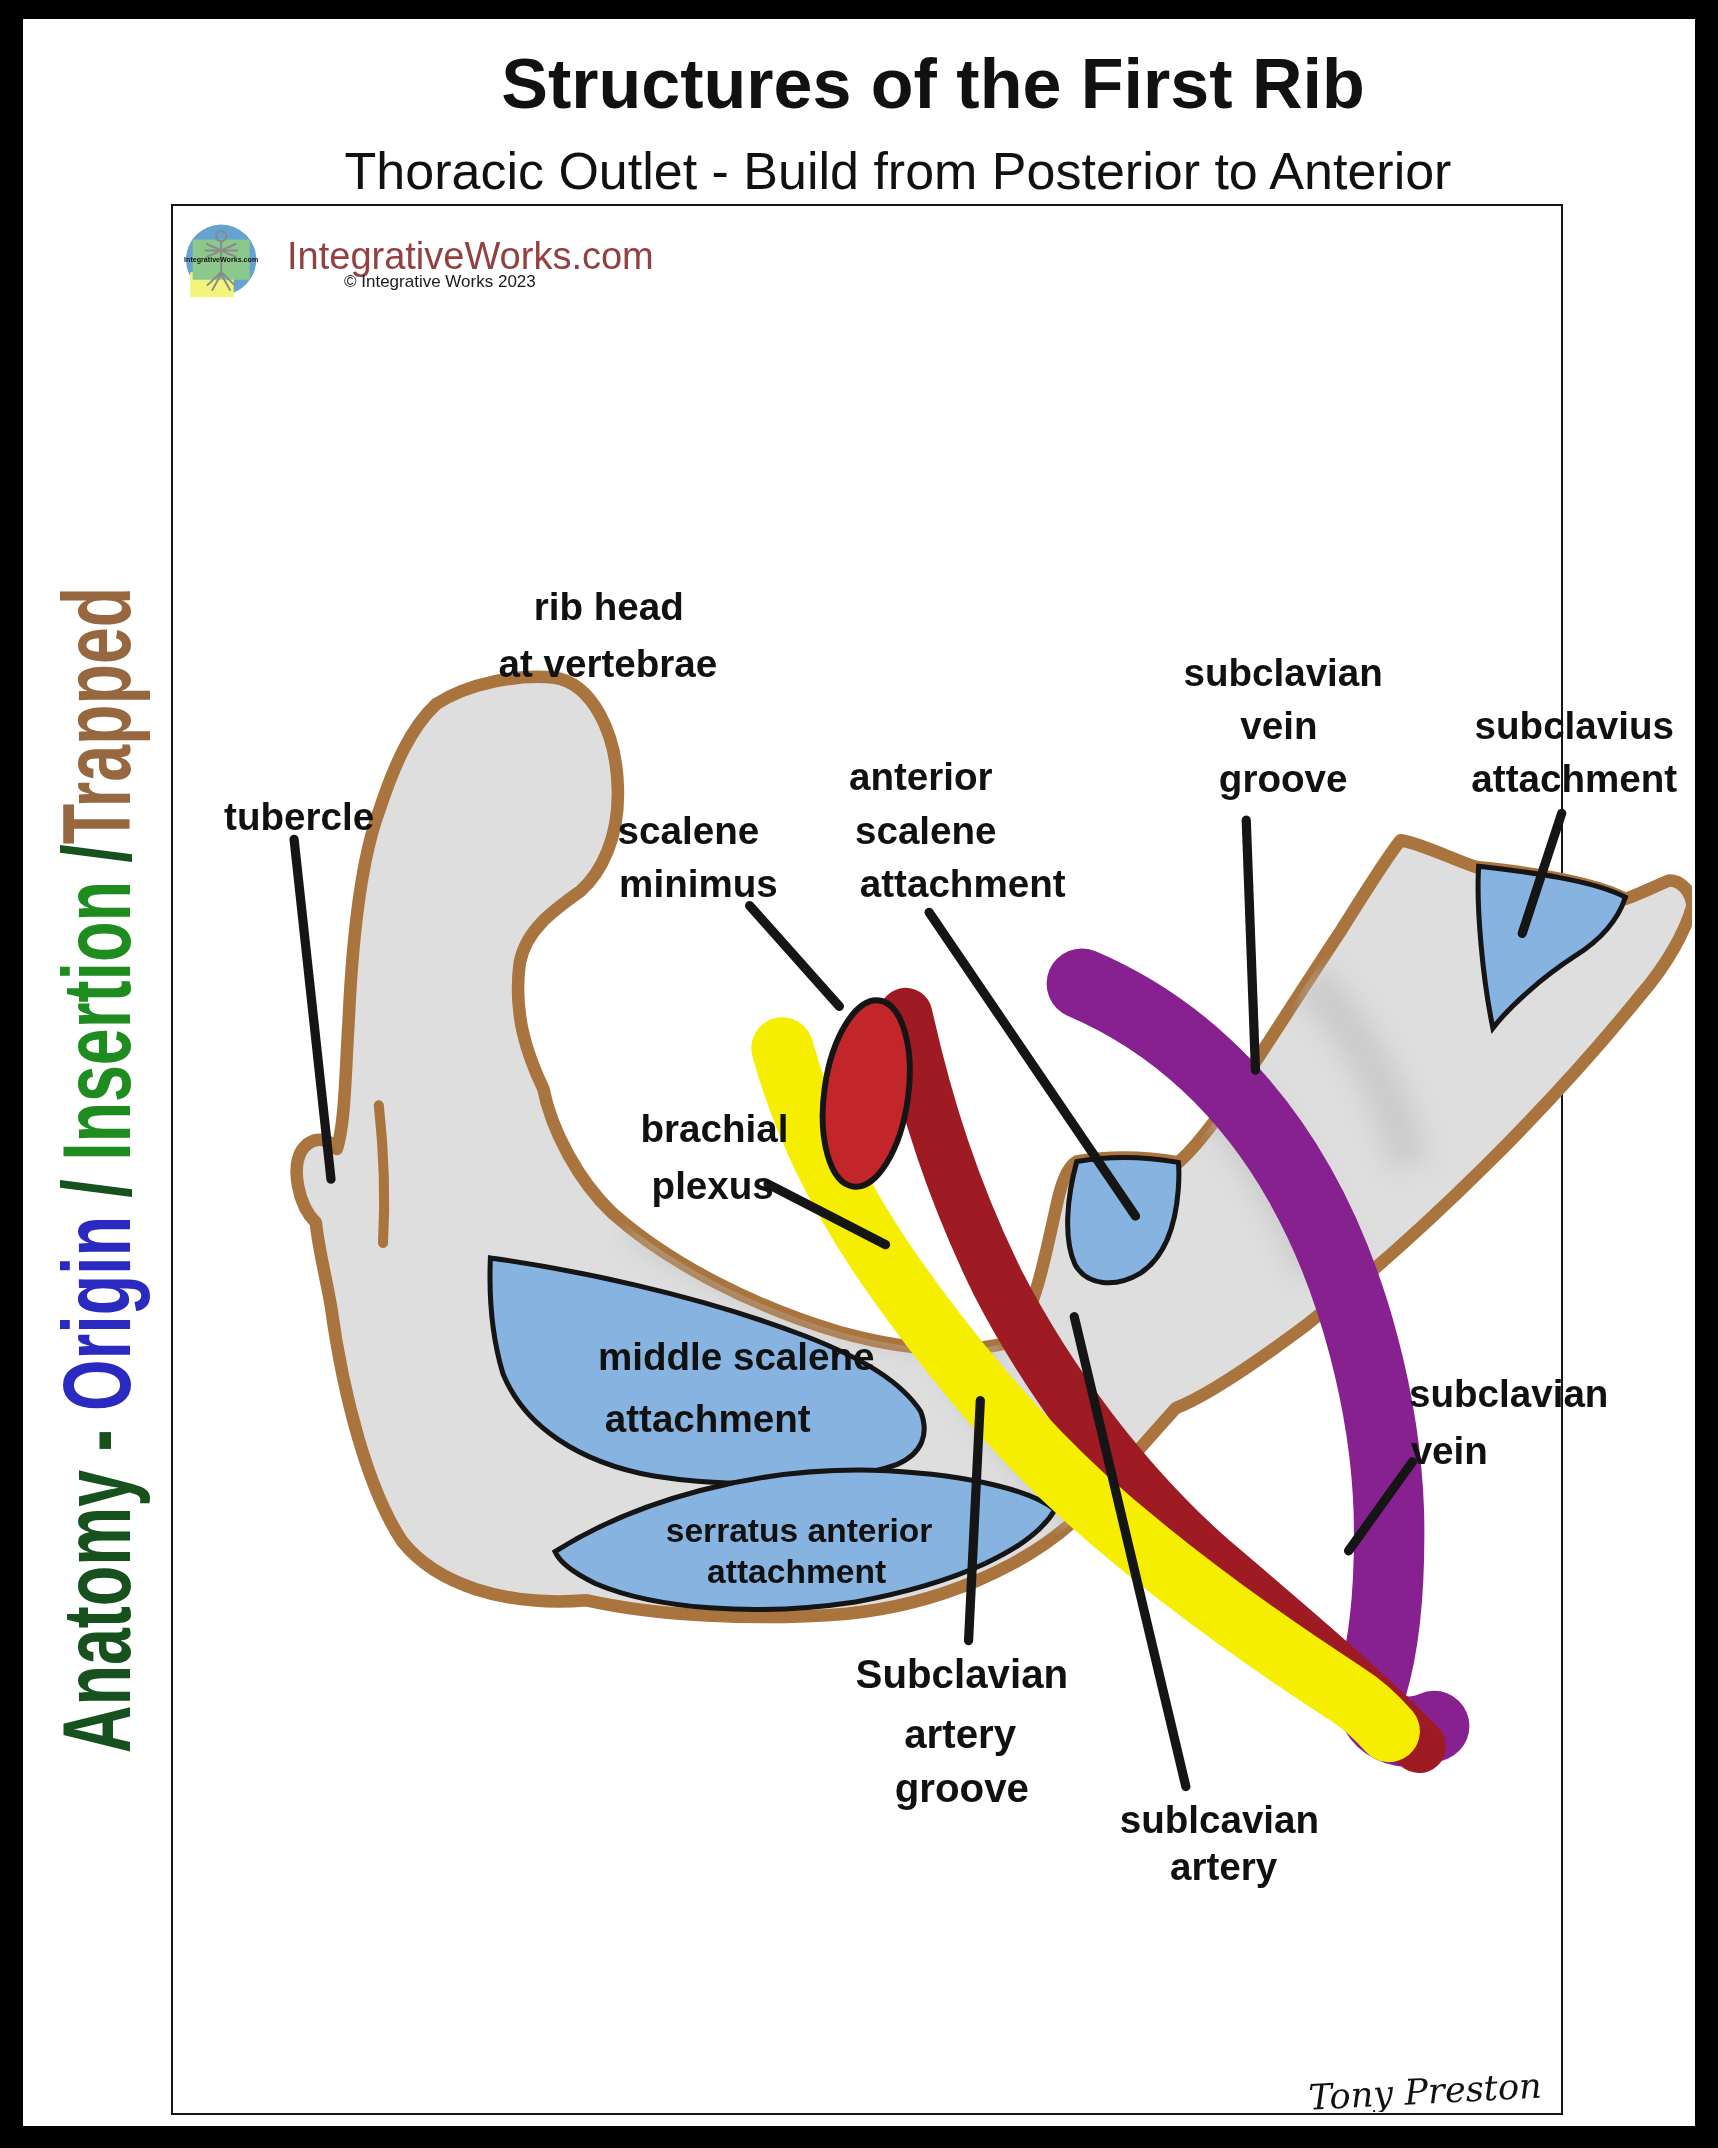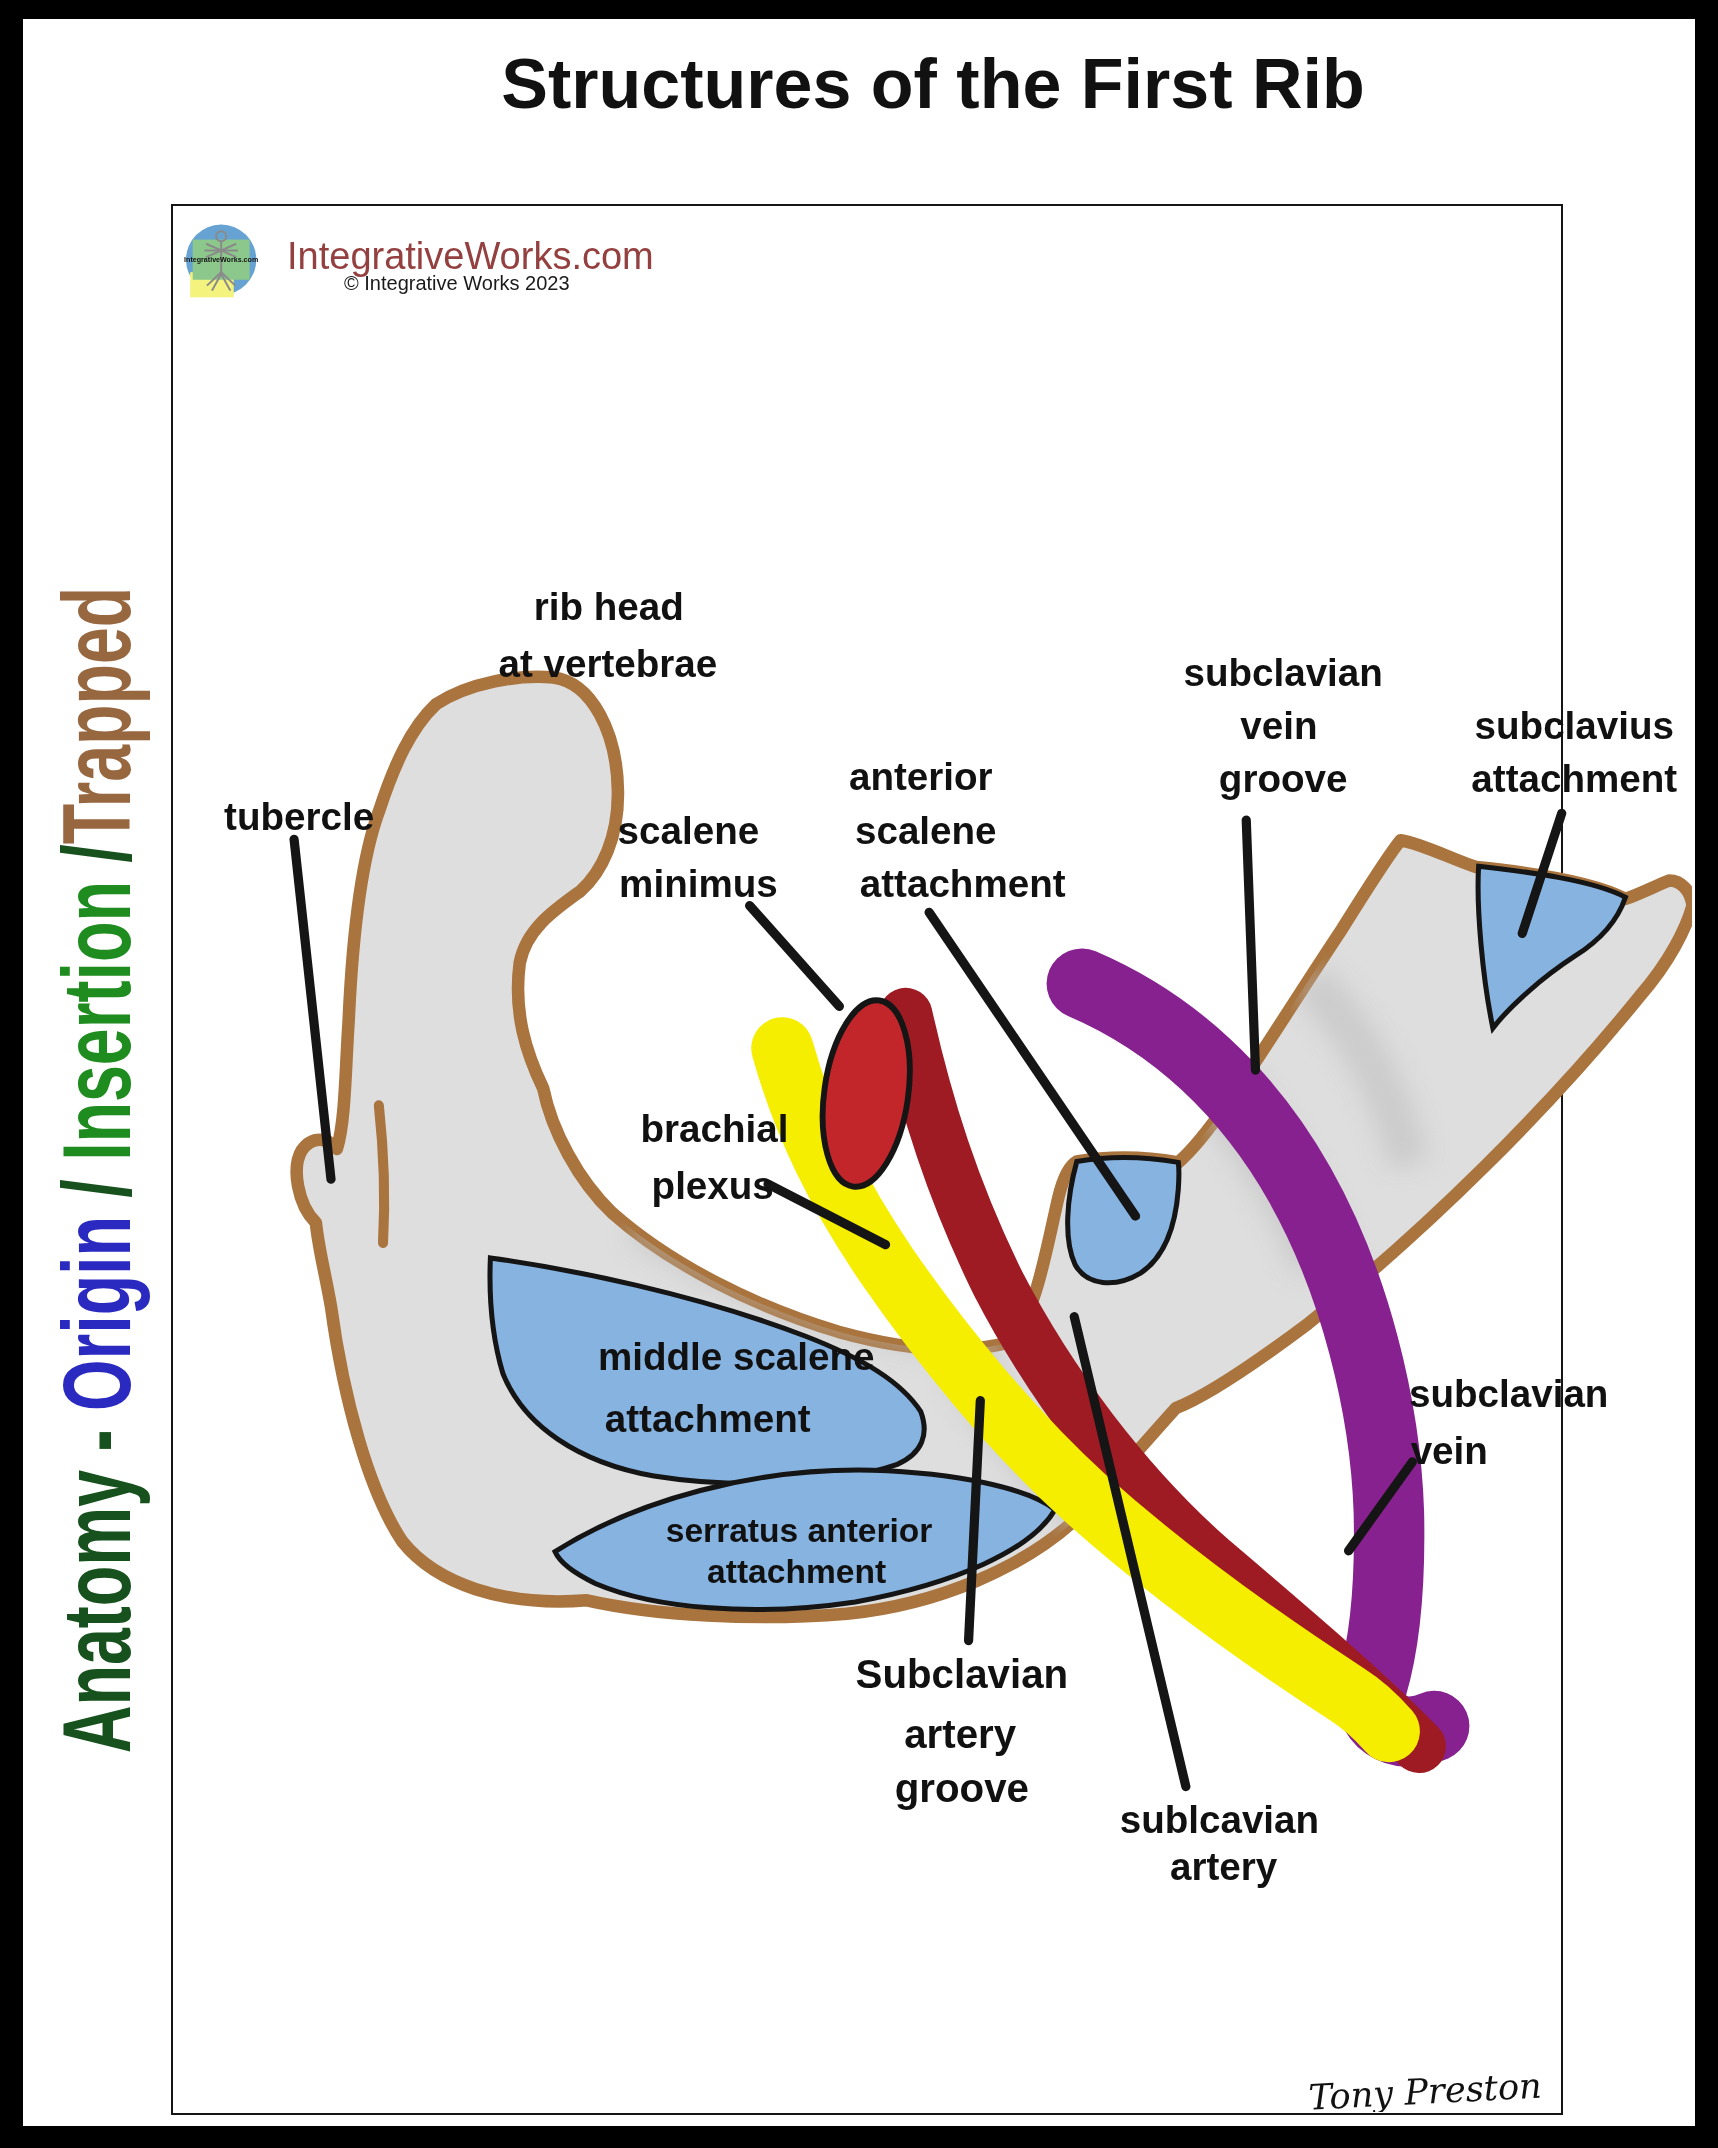--- a/index.html
+++ b/index.html
@@ -6,37 +6,38 @@
   #page{position:relative;width:1718px;height:2148px;background:#000;overflow:hidden;
         font-family:"Liberation Sans",sans-serif;}
   #paper{position:absolute;left:22.7px;top:18.5px;width:1672px;height:2107px;background:#ffffff;}
   .title{position:absolute;left:171px;top:44px;width:1524px;text-align:center;
          font-size:70px;color:#111;letter-spacing:0px;white-space:nowrap;font-weight:bold;}
   .subtitle{position:absolute;left:101px;top:141px;width:1594px;text-align:center;
          font-size:52px;color:#111;white-space:nowrap;}
   #innerbox{position:absolute;left:171px;top:204px;width:1392px;height:1911px;
             border:2.5px solid #151515;box-sizing:border-box;background:#fff;}
   #brand-name{position:absolute;left:287px;top:235px;font-size:38px;color:#944040;}
-  #brand-copy{position:absolute;left:344px;top:272px;font-size:20px;color:#1a1a1a;}
+  #brand-copy{position:absolute;left:344px;top:272px;font-size:17px;color:#1a1a1a;}
   #logo{position:absolute;left:184px;top:222px;width:76px;height:77px;}
   #sidebar{position:absolute;left:22.7px;top:214px;width:149px;height:1911px;
            display:flex;align-items:center;justify-content:center;}
   #sidebar .rot{transform:rotate(-90deg) scaleX(0.69);white-space:pre;
                 font-size:96px;font-weight:bold;position:relative;top:0px;}
   #diagram{position:absolute;left:0;top:0;width:1519px;height:1906px;}
   svg text{font-family:"Liberation Sans",sans-serif;font-weight:bold;fill:#111;}
   .sig{font-family:"DejaVu Serif",serif;font-style:italic;font-weight:normal !important;}
 </style>
 </head>
 <body>
 
 <div id="page">
   <div id="paper"></div>
 
   <div class="title">Structures of the First Rib</div>
+  <div class="subtitle">Thoracic Outlet - Build from Posterior to Anterior</div>
 
   <div id="sidebar">
     <span class="rot"><span style="color: rgb(23, 81, 29);">Anatomy - </span><span style="color: rgb(42, 42, 192);">Origin</span><span style="color: rgb(23, 81, 29);"> / </span><span style="color: rgb(31, 140, 31);">Insertion</span><span style="color: rgb(23, 81, 29);"> /</span><span style="color: rgb(151, 103, 64);">Trapped</span></span>
   </div>
 
   <div id="innerbox">
     <svg id="diagram" viewBox="207 258 1810 2272" xmlns="http://www.w3.org/2000/svg">
       <defs>
         <clipPath id="ribclip">
           <path d="M 660 820 C 706 826 736 886 737 955 C 738 1010 718 1052 692 1075

